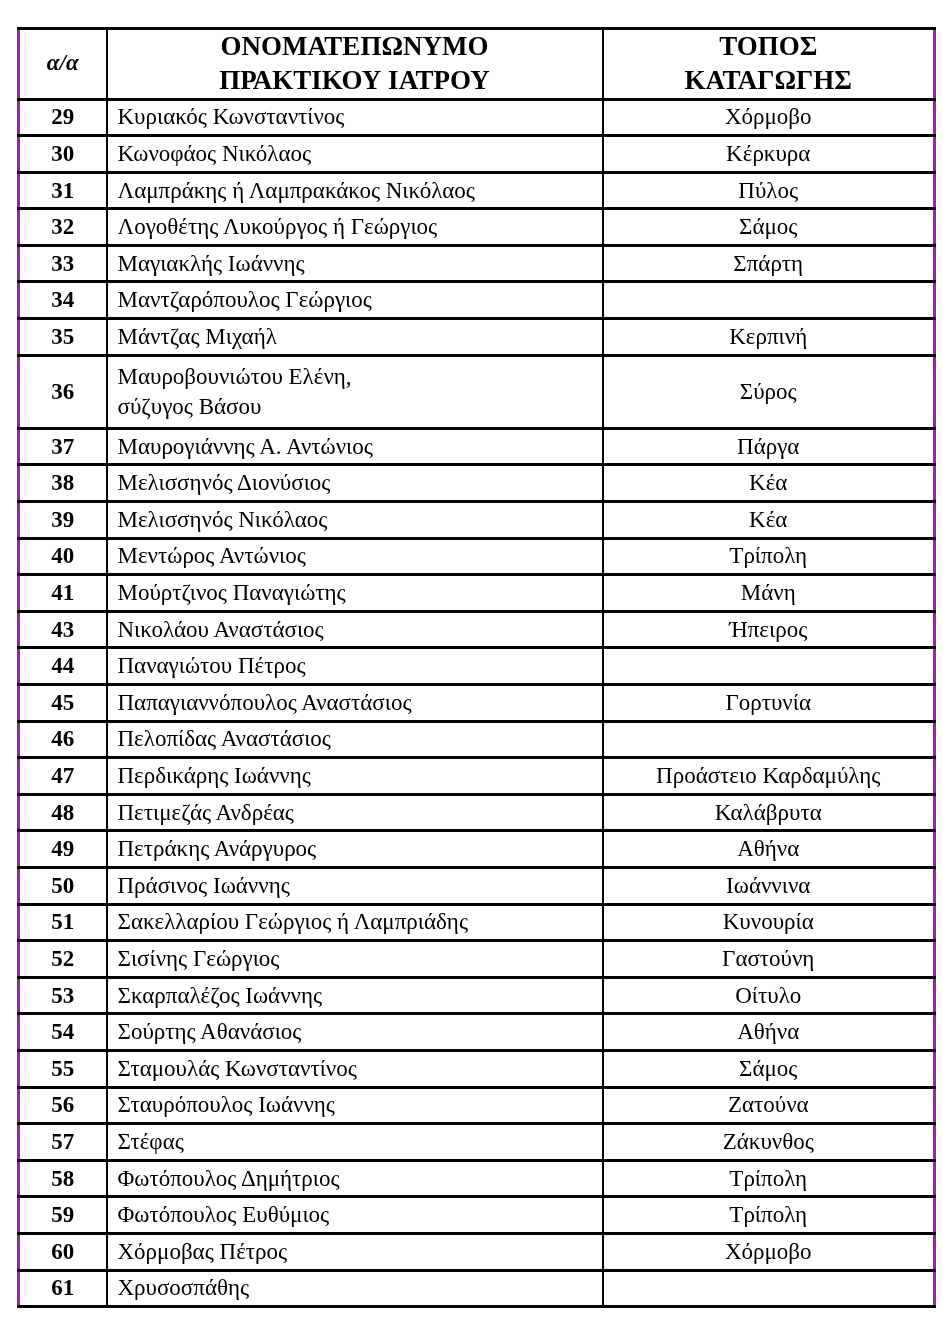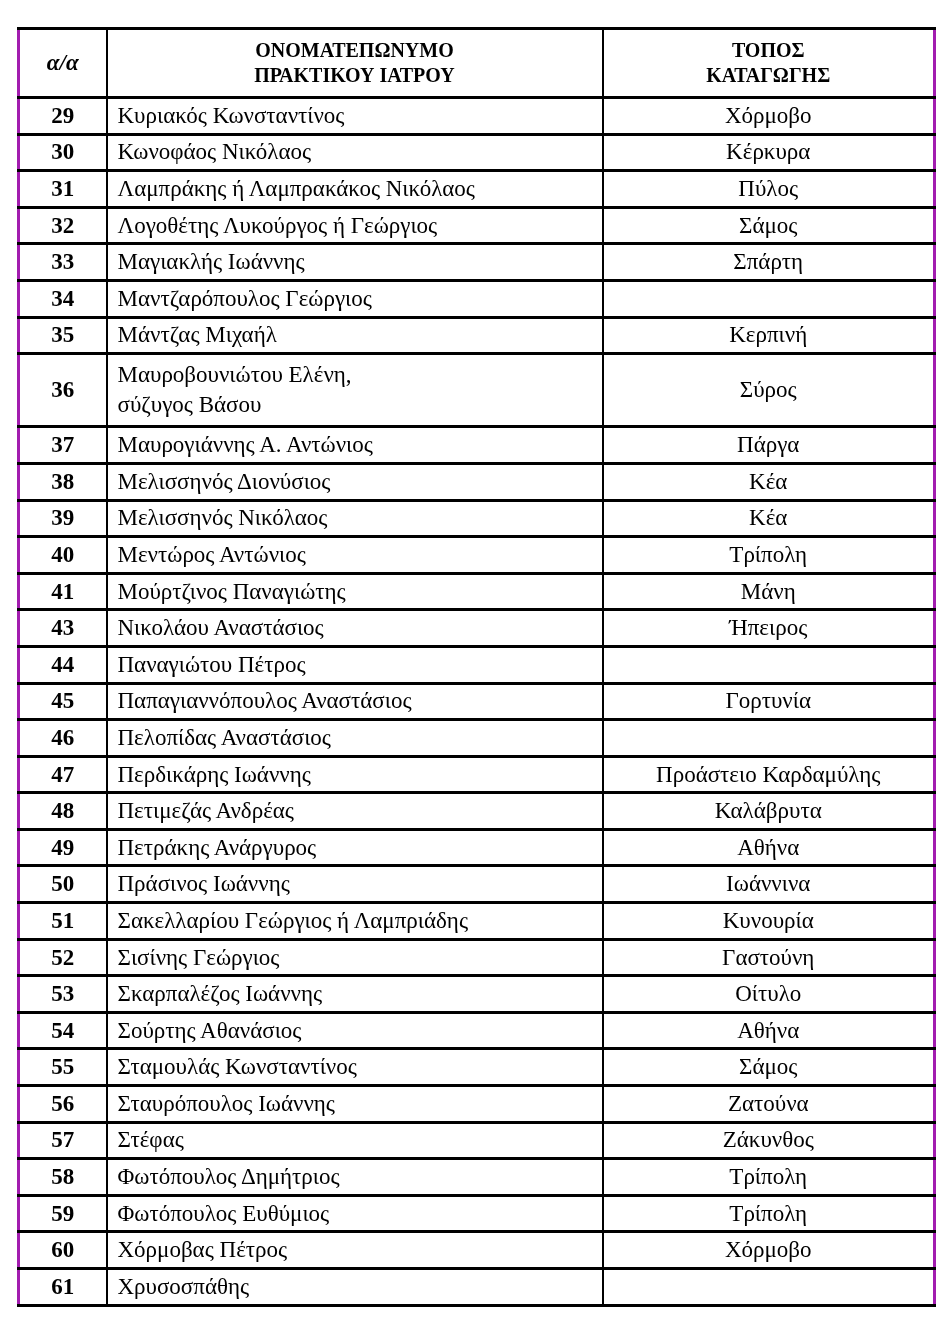--- a/index.html
+++ b/index.html
@@ -40,21 +40,21 @@
   col.c-index { width: 88px; }
   col.c-name  { width: 496px; }
   col.c-place { width: 332px; }
 
   thead tr { height: 69px; }
   tbody tr { height: 36.6px; }
   tbody tr.tall-row { height: 73.2px; }
 
   th {
     font-weight: bold;
-    font-size: 20px;
+    font-size: 27px;
     text-align: center;
     line-height: 1.25;
   }
   th.col-index {
     font-style: italic;
     font-size: 23px;
   }
   td {
     font-size: 23px;
     line-height: 1.3;

